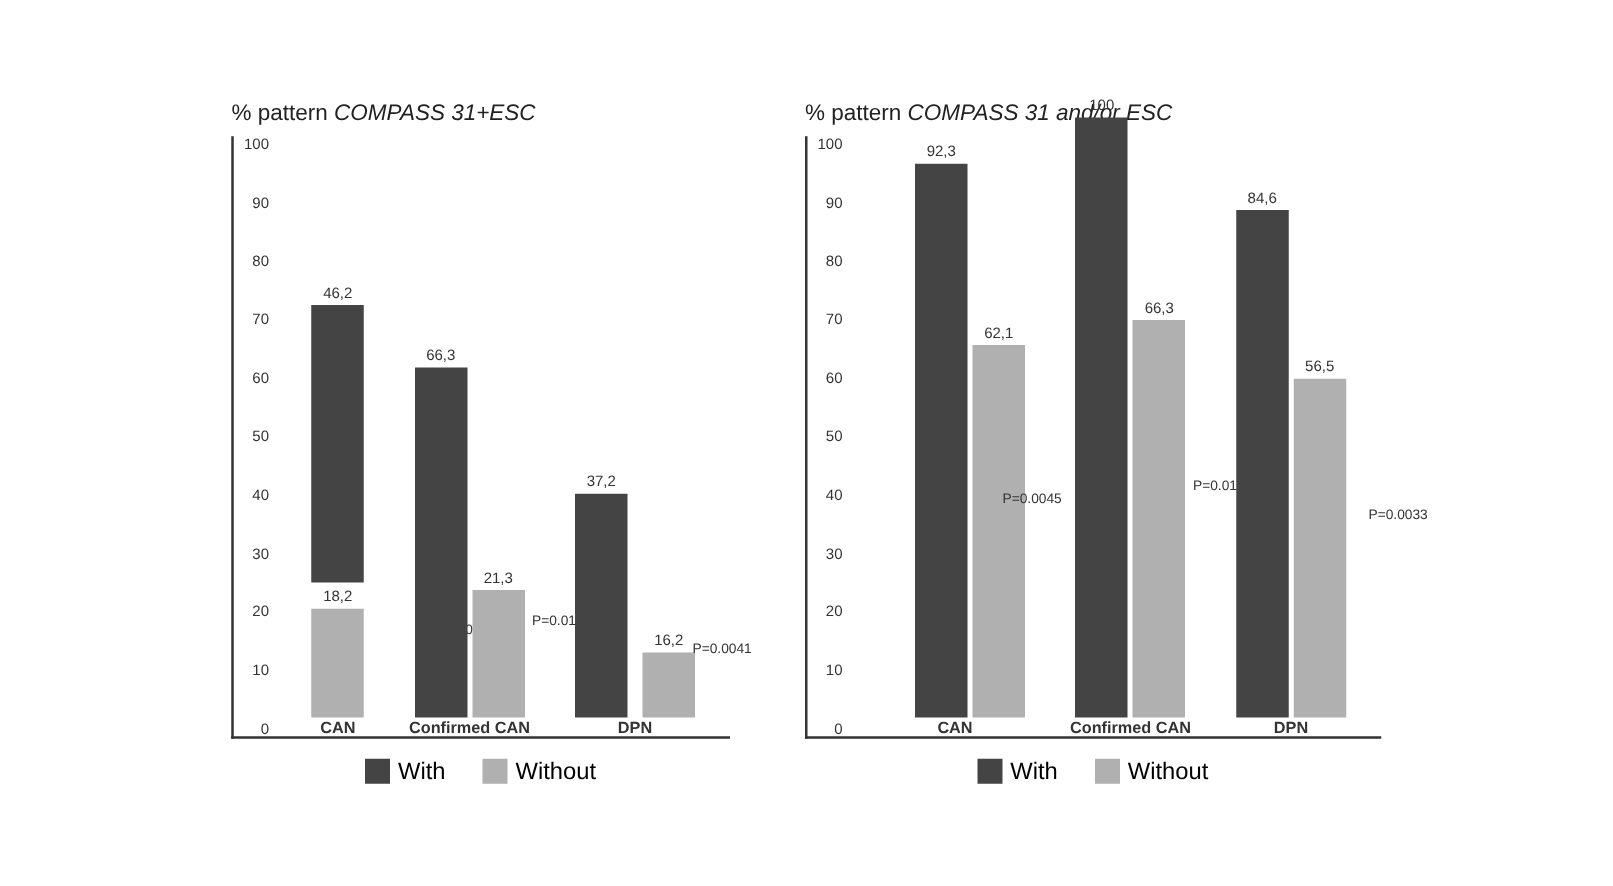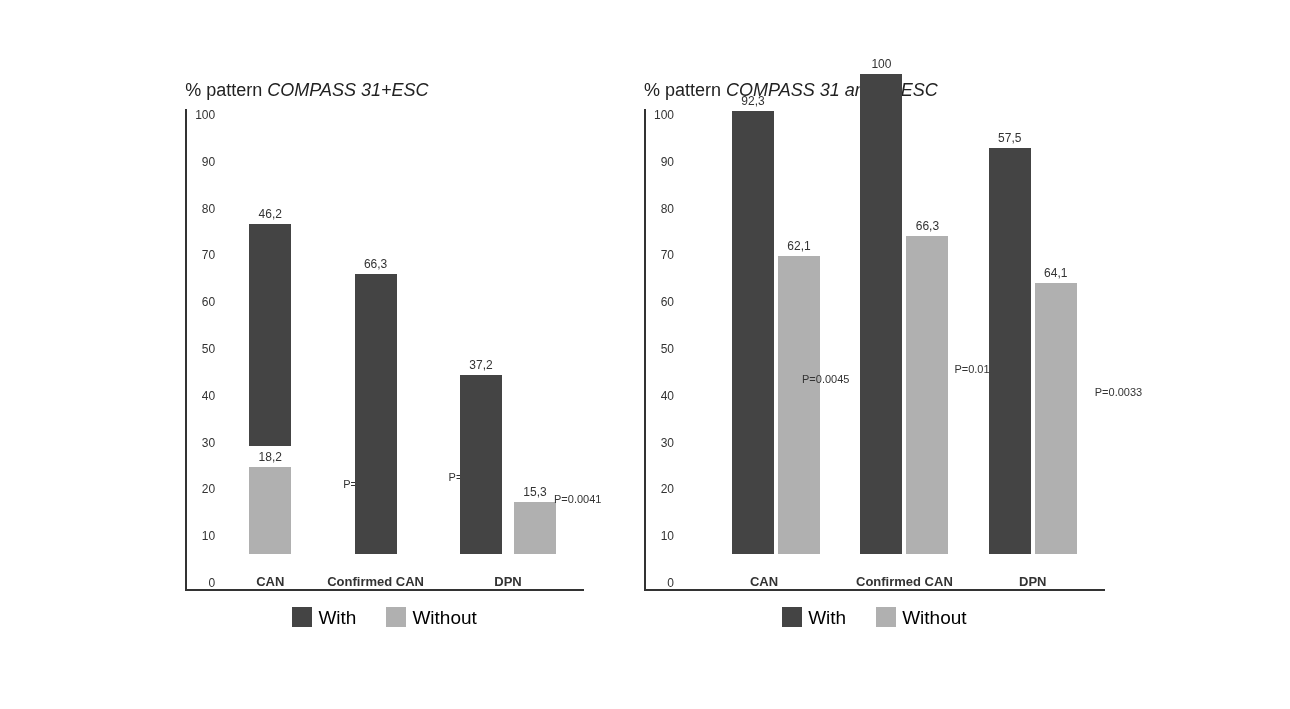--- a/index.html
+++ b/index.html
@@ -100,21 +100,21 @@
       font-size: 11px;
       color: #333;
       position: absolute;
       left: 50px;
       bottom: 10px;
       white-space: nowrap;
     }
     .group-label {
       font-size: 13px;
       color: #333;
-      margin-top: 20px;
+      margin-top: 0;
       text-align: left;
     }
     .legend {
       display: flex;
       gap: 30px;
       margin-top: 16px;
       align-items: center;
       justify-content: center;
       width: 100%;
     }
@@ -165,32 +165,36 @@
               <div class="p-value" style="bottom: 63.68px; left: 94px; position: absolute;">P=0.0088</div>
             </div>
             <div class="group-label" style="font-weight: bold;">CAN</div>
           </div>
           <div class="bar-group">
             <div class="bars-row" style="position: relative;">
               <div class="bar-col">
                 <div class="bar-value">66,3</div>
                 <div class="bar bar-dark" style="height: 279.84px;"></div>
               </div>
+              <div class="bar-col">
+                <div class="bar-value">21,3</div>
+                <div class="bar bar-light" style="height: 102.24px;"></div>
+              </div>
               <div class="p-value" style="bottom: 71.12px; left: 94px; position: absolute;">P=0.0118</div>
             </div>
             <div class="group-label" style="font-weight: bold;">Confirmed CAN</div>
           </div>
           <div class="bar-group">
             <div class="bars-row" style="position: relative; gap: 12px;">
               <div class="bar-col">
                 <div class="bar-value">37,2</div>
                 <div class="bar bar-dark" style="height: 178.56px;"></div>
               </div>
               <div class="bar-col">
-                <div class="bar-value">15,3</div>
+                <div class="bar-value">16,2</div>
                 <div class="bar bar-light" style="height: 52.32px;"></div>
               </div>
               <div class="p-value" style="bottom: 49px; left: 94px; position: absolute;">P=0.0041</div>
             </div>
             <div class="group-label" style="font-weight: bold;">DPN</div>
           </div>
         </div>
       </div>
       <div class="legend">
         <div class="legend-item">
@@ -244,25 +248,25 @@
                 <div class="bar-value">66,3</div>
                 <div class="bar bar-light" style="height: 318.24px;"></div>
               </div>
               <div class="p-value" style="bottom: 179.12px; left: 94px; position: absolute;">P=0.0159</div>
             </div>
             <div class="group-label" style="font-weight: bold;">Confirmed CAN</div>
           </div>
           <div class="bar-group">
             <div class="bars-row" style="position: relative;">
               <div class="bar-col">
-                <div class="bar-value">57,5</div>
+                <div class="bar-value">84,6</div>
                 <div class="bar bar-dark" style="height: 406.08px;"></div>
               </div>
               <div class="bar-col">
-                <div class="bar-value">64,1</div>
+                <div class="bar-value">56,5</div>
                 <div class="bar bar-light" style="height: 271.2px;"></div>
               </div>
               <div class="p-value" style="bottom: 155.6px; left: 106px; position: absolute;">P=0.0033</div>
             </div>
             <div class="group-label" style="font-weight: bold;">DPN</div>
           </div>
         </div>
       </div>
       <div class="legend">
         <div class="legend-item">

